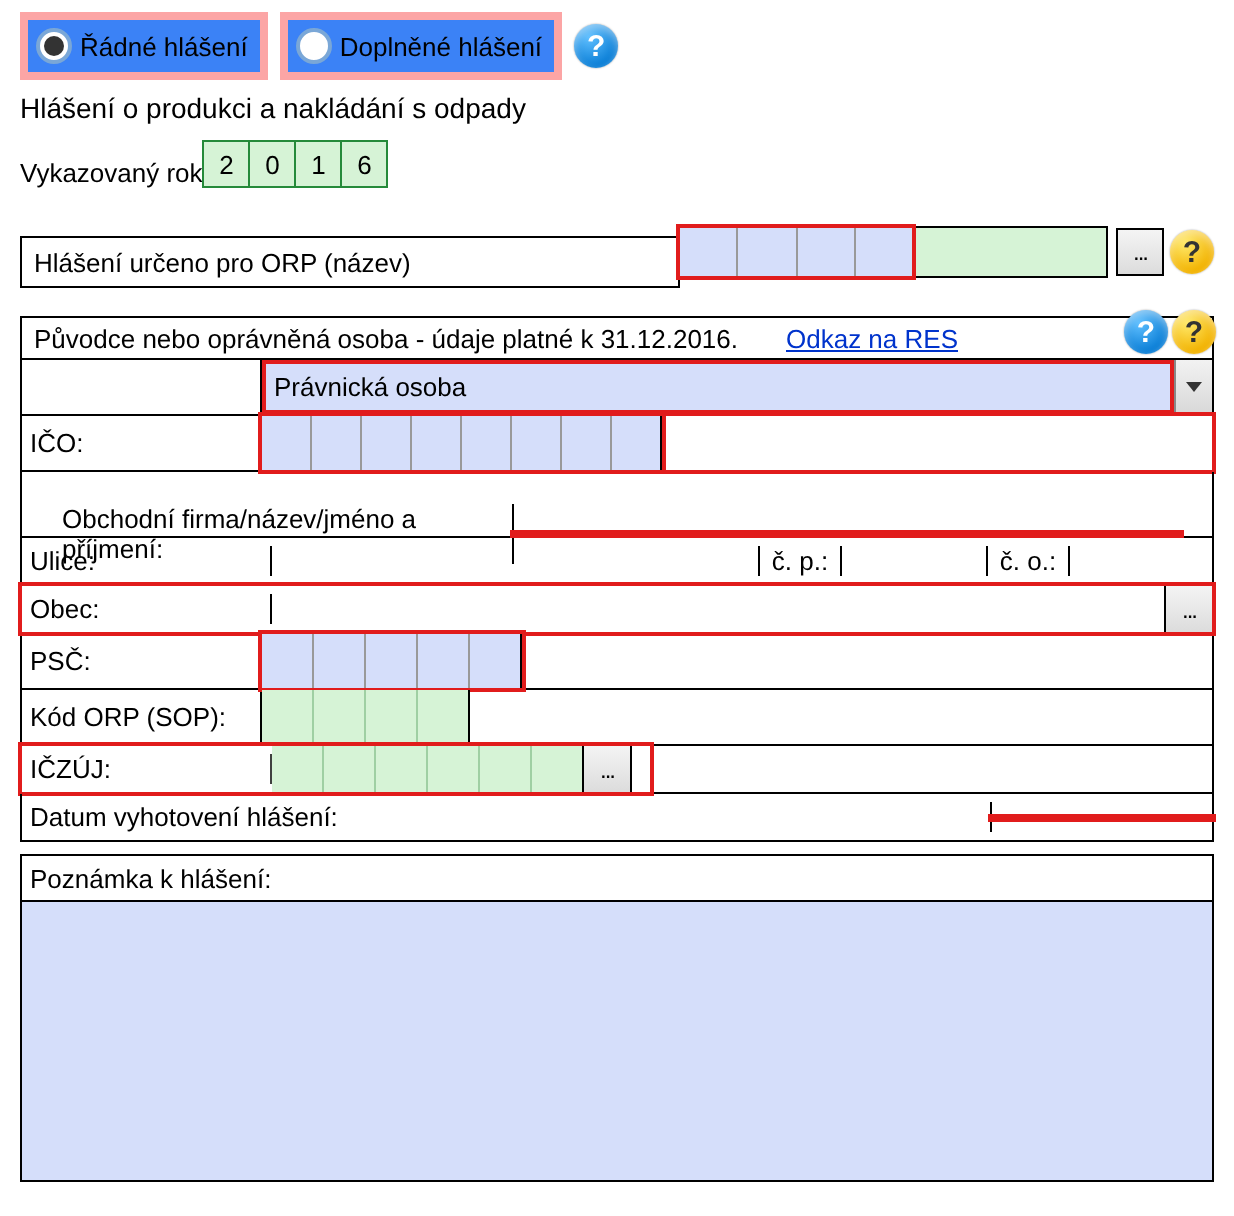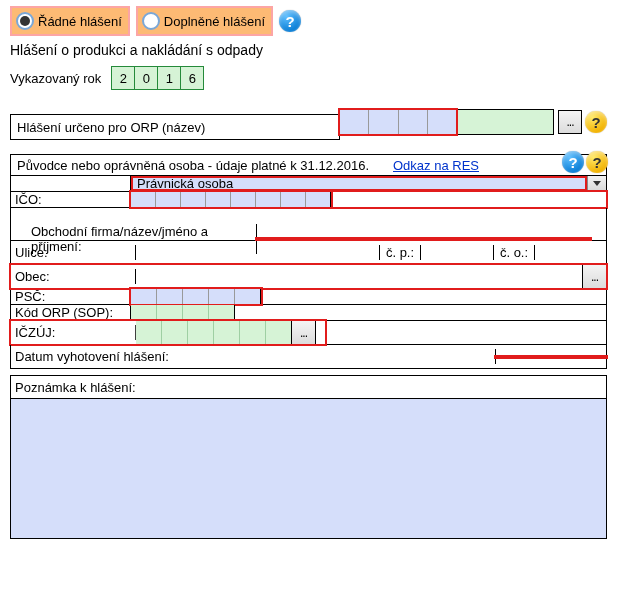--- a/index.html
+++ b/index.html
@@ -20,24 +20,24 @@
   
   .radio-row {
     display: flex;
     align-items: center;
     gap: 6px;
     margin-top: 2px;
   }
   .radio-group {
     display: flex;
     align-items: center;
-    border: 2px solid #fca5a5;
+    border: 4px solid #fca5a5;
     padding: 2px 6px 2px 4px;
     height: 22px;
-    background: #fdba74;
+    background: #3b82f6;
   }
   .radio-dot {
     width: 14px;
     height: 14px;
     border-radius: 50%;
     border: 2px solid #7aa7d7;
     display: inline-block;
     margin-right: 4px;
     position: relative;
     background: #fff;
@@ -59,23 +59,22 @@
     font-weight: bold;
     font-size: 15px;
     color: #fff;
     box-shadow: inset 0 2px 4px rgba(255,255,255,0.5), 0 0 1px rgba(0,0,0,0.4);
   }
   .help-blue { background: radial-gradient(circle at 35% 30%, #5fbfff, #0a7ed6 70%); }
   .help-yellow { background: radial-gradient(circle at 35% 30%, #ffe96a, #f2b200 70%); color:#333; }
   .title-line { margin-top: 6px; font-size: 14px; }
   .year-row {
     display: flex;
-    align-items: center;
+    align-items: flex-end;
     margin-top: 8px;
-    gap: 10px;
   }
   .year-cells {
     display: flex;
   }
   .year-cell {
     width: 22px;
     height: 22px;
     border: 1px solid #258a3a;
     background: #d6f3d6;
     display: flex;
@@ -172,21 +171,21 @@
     display: flex;
     gap: 2px;
   }
 
   .row-grid {
     display: grid;
     grid-template-columns: 120px 1fr;
     border: 1px solid #000;
     border-top: none;
     background: #fff;
-    height: 16px;
+    height: 28px;
     box-sizing: border-box;
   }
   .row-grid .lbl {
     border-right: 1px solid #000;
     display: flex;
     align-items: center;
     padding-left: 4px;
     text-align: center;
   }
   .row-grid .val {

